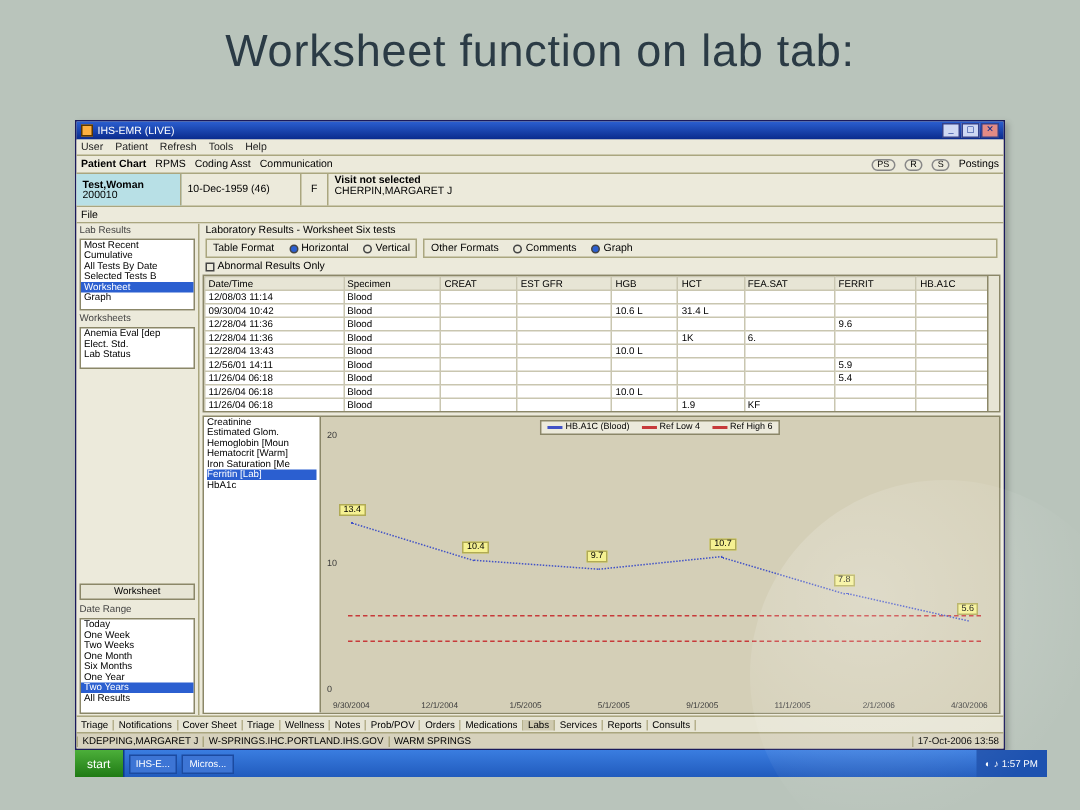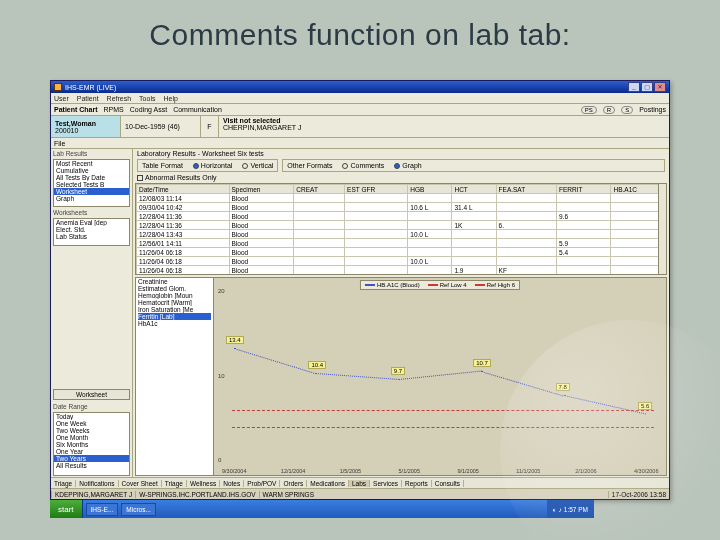--- a/index.html
+++ b/index.html
@@ -83,30 +83,30 @@
   .pt-lbl{position:absolute;background:#f5f192;border:1px solid #b0aa55;font-size:6px;padding:0 2px;}
   .line-blue{position:absolute;height:0;border-top:1.5px dotted #4152c7;}
   .line-red{position:absolute;height:0;border-top:1.5px dashed #c73a3a;}
   .ytick{position:absolute;left:4px;font-size:6px;color:#3a3a3a;}
   .xtick{position:absolute;bottom:1px;font-size:5.5px;color:#3a3a3a;}
   .bottom-tabs{height:11px;background:#e7e5d5;border-top:1px solid #aaa67f;display:flex;align-items:center;gap:0;font-size:6.5px;}
   .bottom-tabs span{padding:0 3px;border-right:1px solid #b5b08c;}
   .bottom-tabs .on{background:#cfcab0;}
   .statusbar{height:11px;background:#d6d1bc;border-top:1px solid #aaa67f;display:flex;align-items:center;font-size:6.5px;}
   .statusbar span{border-left:1px solid #aaa67f;padding:0 3px;}
-  .taskbar{position:absolute;left:50px;top:500px;width:544px;height:18px;
+  .taskbar{position:absolute;left:50px;top:500px;width:648px;height:18px;
     background:linear-gradient(#3a7de0,#215bbd);display:flex;align-items:center;}
   .start{background:linear-gradient(#4caf3a,#1f7a14);color:#fff;height:100%;padding:0 8px;display:flex;align-items:center;font-size:8px;border-right:1px solid #0e3a88;}
   .task{background:#3d75d5;border:1px solid #1b4aa0;height:13px;margin-left:3px;font-size:6.5px;color:#fff;padding:0 4px;display:flex;align-items:center;}
   .tray{margin-left:auto;background:#1d52b0;height:100%;padding:0 6px;display:flex;align-items:center;gap:2px;color:#fff;font-size:6.5px;}
 </style>
 </head>
 <body>
 
-<div class="slide-title">Comments function on lab tab:</div>
+<div class="slide-title">Worksheet function on lab tab:</div>
 
 <div class="app-window">
 
   <div class="title-bar">
     <span class="title-icon"></span>
     <span>IHS-EMR (LIVE)</span>
     <span class="spacer"></span>
     <span class="tb-btn">_</span>
     <span class="tb-btn">▢</span>
     <span class="tb-btn tb-close">✕</span>

